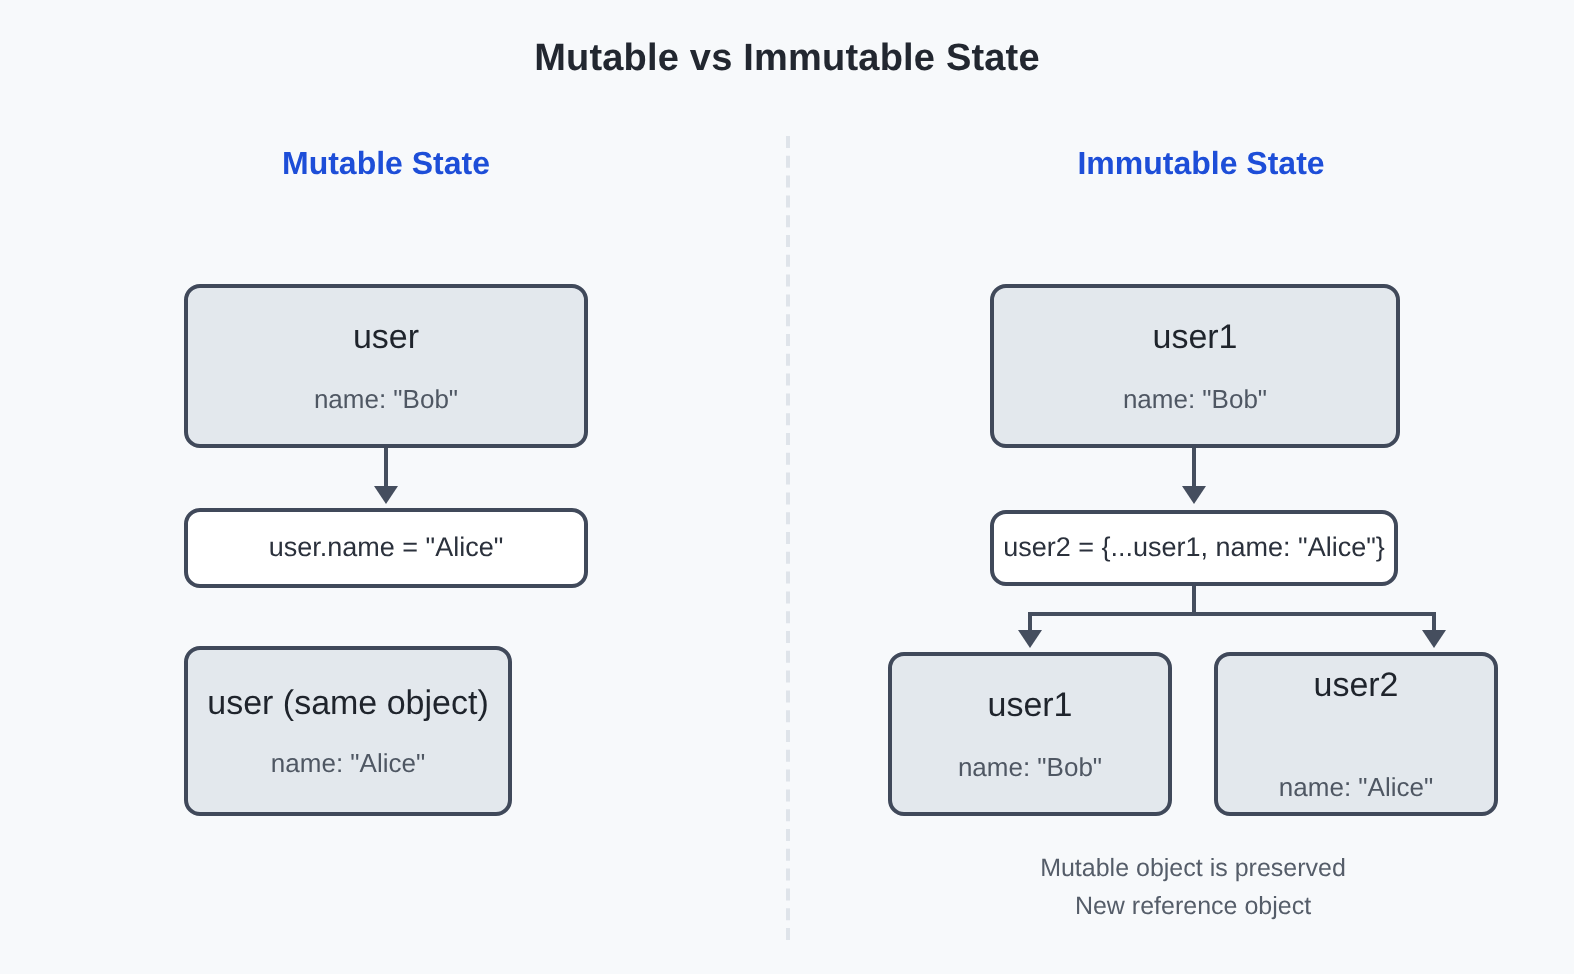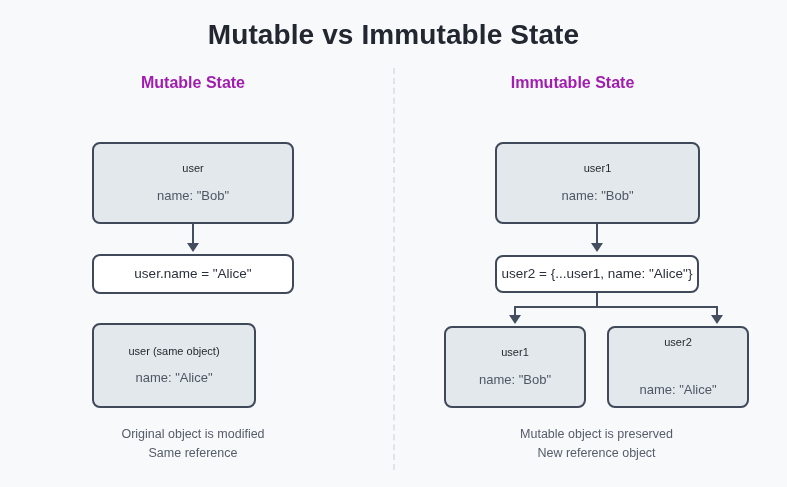--- a/index.html
+++ b/index.html
@@ -19,35 +19,35 @@
     height: 487px;
   }
 
   
   .diagram-title {
     position: absolute;
     left: 0;
     top: 19px;
     width: 787px;
     text-align: center;
-    font-size: 28px;
+    font-size: 19px;
     font-weight: bold;
     color: #222730;
     letter-spacing: 0.1px;
   }
   .column-title {
     position: absolute;
     top: 74px;
     font-size: 16px;
     font-weight: bold;
-    color: #a21caf;
+    color: #1d4ed8;
     text-align: center;
   }
   .column-title.left  { left: 92px;  width: 202px; }
-  .column-title.right { left: 420px; width: 305px; }
+  .column-title.right { left: 448px; width: 305px; }
 
   
   .divider {
     position: absolute;
     left: 393px;
     top: 68px;
     width: 0;
     height: 402px;
     border-left: 2px dashed #dfe4ea;
   }
@@ -61,21 +61,21 @@
     background: #e3e8ed;
     display: flex;
     flex-direction: column;
     align-items: center;
     justify-content: center;
   }
   .node.plain {
     background: #ffffff;
   }
   .node-title {
-    font-size: 11px;
+    font-size: 17px;
     color: #1f242c;
     line-height: 1.25;
   }
   .node-sub {
     font-size: 13px;
     color: #4f5763;
     margin-top: 12px;
     line-height: 1.25;
   }
   .node.single .node-title {
@@ -137,24 +137,20 @@
 
   <div class="node plain single" style="left:92px; top:254px; width:202px; height:40px;">
     <div class="node-title">user.name = "Alice"</div>
   </div>
 
   <div class="node" style="left:92px; top:323px; width:164px; height:85px;">
     <div class="node-title">user (same object)</div>
     <div class="node-sub">name: "Alice"</div>
   </div>
 
-  <div class="caption left">
-    <div>Original object is modified</div>
-    <div>Same reference</div>
-  </div>
 
   <div class="column-title right">Immutable State</div>
 
   <div class="node" style="left:495px; top:142px; width:205px; height:82px;">
     <div class="node-title">user1</div>
     <div class="node-sub">name: "Bob"</div>
   </div>
 
   <div class="vline" style="left:596px; top:224px; height:20px;"></div>
   <div class="arrowhead" style="left:591px; top:243px;"></div>

